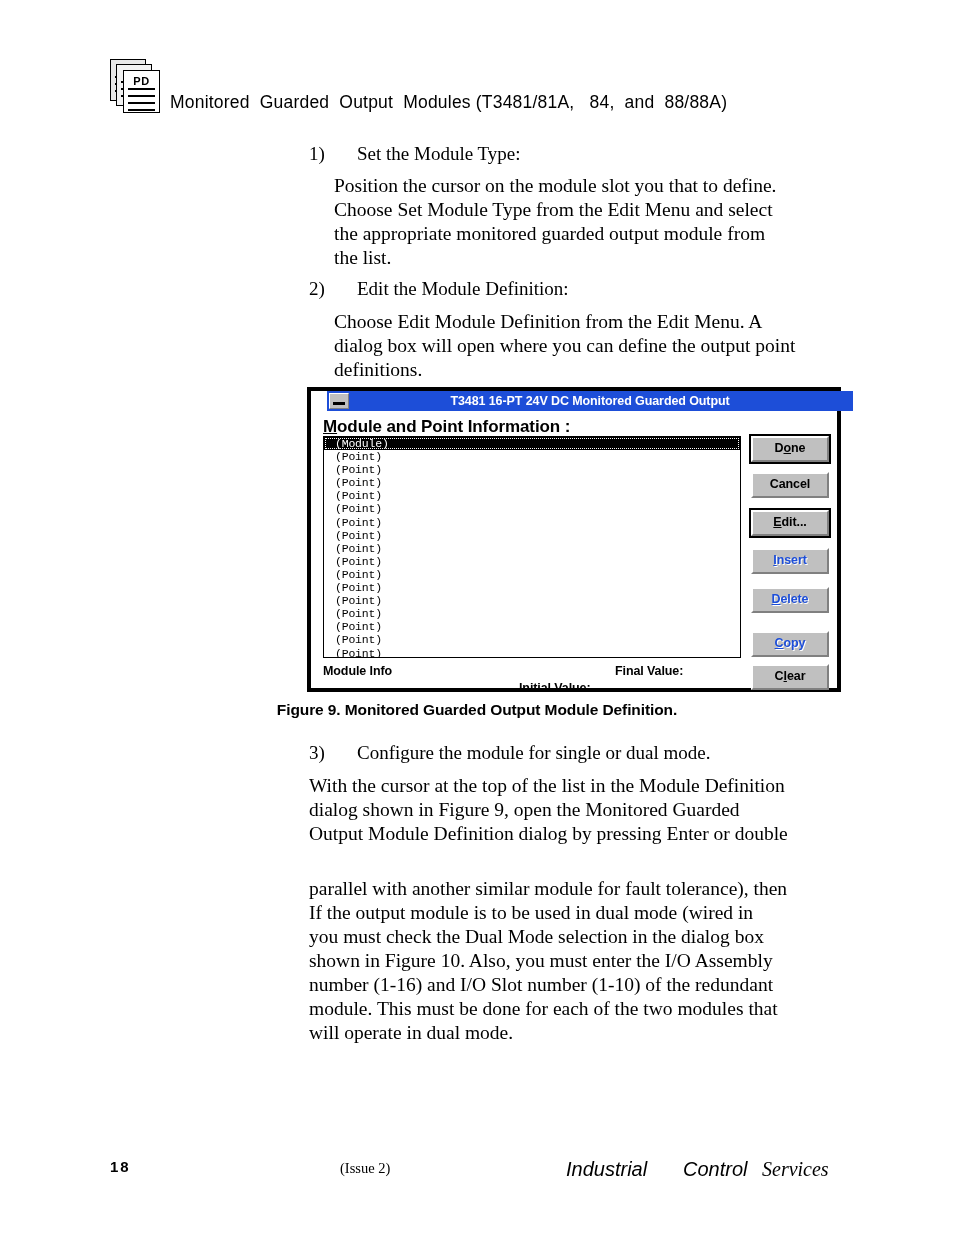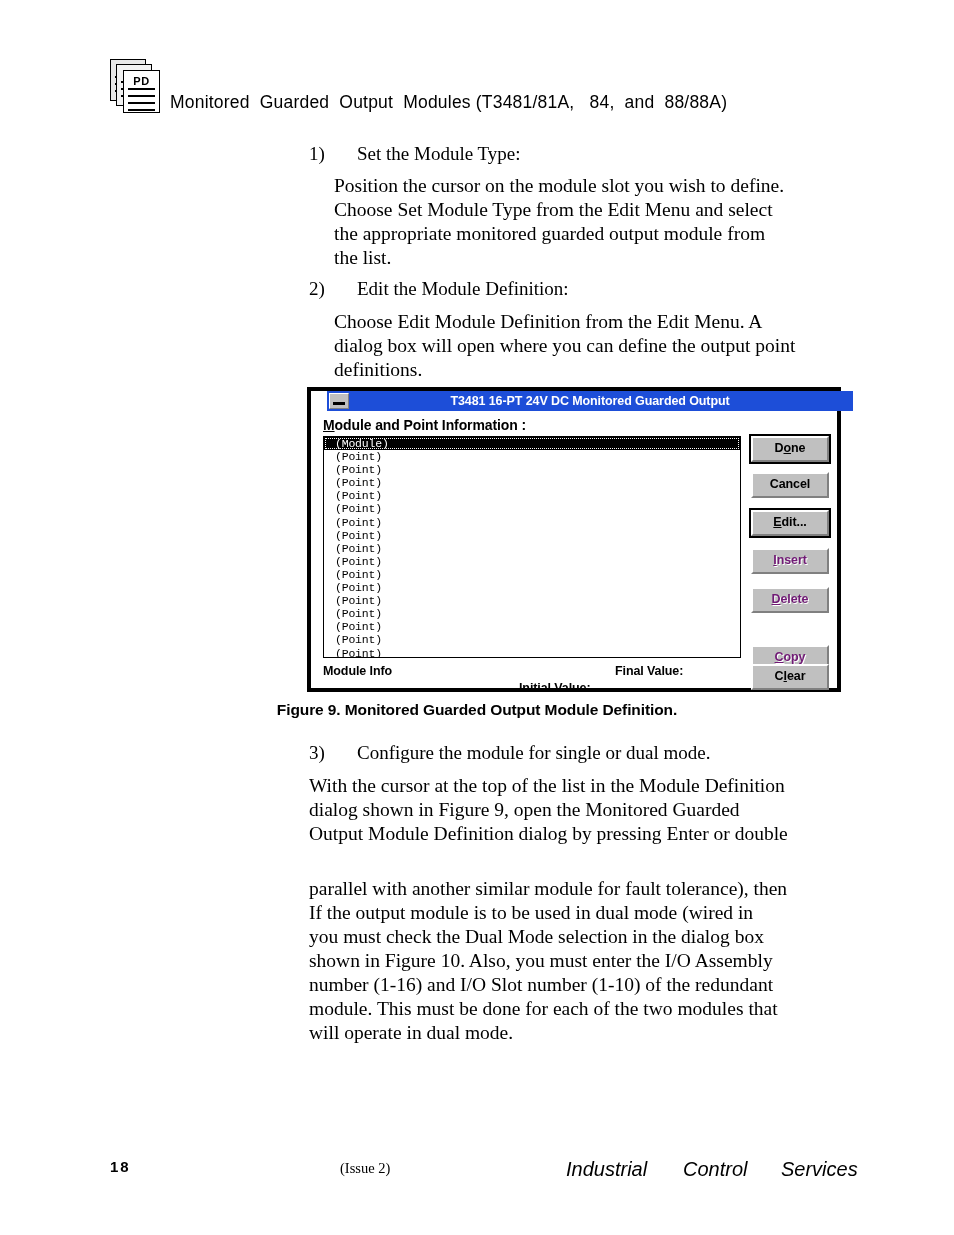--- a/index.html
+++ b/index.html
@@ -183,21 +183,21 @@
     top: 20px;
     right: 0;
     bottom: 0;
     background: #ffffff;
   }
   .group-label {
     position: absolute;
     left: 12px;
     top: 6px;
     font-family: "Liberation Sans", sans-serif;
-    font-size: 14px;
+    font-size: 17px;
     font-weight: bold;
     letter-spacing: -0.1px;
   }
   .group-label .mn { text-decoration: underline; }
 
   .listbox {
     position: absolute;
     left: 12px;
     top: 25px;
     width: 418px;
@@ -266,30 +266,30 @@
     font-weight: bold;
     color: #000000;
     text-align: center;
     line-height: 21px;
     letter-spacing: -0.1px;
   }
   .dlg-btn.default {
     box-shadow: 0 0 0 2px #000000;
   }
   .dlg-btn.disabled {
-    color: #701a75;
+    color: #1d4ed8;
     text-shadow: 1px 1px 0 #ffffff;
   }
   .dlg-btn .mn { text-decoration: underline; }
   .b0 { top: 0px; }
   .b1 { top: 36px; }
   .b2 { top: 74px; }
   .b3 { top: 112px; }
   .b4 { top: 151px; }
-  .b5 { top: 195px; margin-top: 14px; }
+  .b5 { top: 195px; }
   .b6 { top: 228px; }
 
   .figure-caption {
     position: absolute;
     left: 0;
     top: 314px;
     width: 954px;
     text-align: center;
     font-family: "Liberation Sans", sans-serif;
     font-size: 15.5px;
@@ -330,21 +330,21 @@
   }
   .footer-brand {
     position: absolute;
     top: 0px;
     font-family: "Liberation Sans", sans-serif;
     font-style: italic;
     font-size: 20px;
   }
   .fb0 { left: 566px; }
   .fb1 { left: 683px; }
-  .fb2 { left: 781px; }
+  .fb2 { left: 762px; font-family: Liberation Serif, serif; }
 </style>
 </head>
 <body>
 
 <div class="page-header">
   <div class="header-icon">
     <div class="doc-sheet back2">
         <div class="rule" style="top:16px"></div>
         <div class="rule" style="top:23px"></div>
         <div class="rule" style="top:30px"></div>
@@ -365,21 +365,21 @@
   <div class="header-title">Monitored  Guarded  Output  Modules (T3481/81A,   84,  and  88/88A)</div>
 </div>
 
 <div class="body-text">
 
   <div class="numbered-item" id="item1">
     <span class="num">1)</span>
     <span class="num-text">Set the Module Type:</span>
   </div>
   <div class="para" id="para1">
-    <div>Position the cursor on the module slot you wish to define.</div>
+    <div>Position the cursor on the module slot you that to define.</div>
     <div>Choose Set Module Type from the Edit Menu and select</div>
     <div>the appropriate monitored guarded output module from</div>
     <div>the list.</div>
   </div>
 
   <div class="numbered-item" id="item2">
     <span class="num">2)</span>
     <span class="num-text">Edit the Module Definition:</span>
   </div>
   <div class="para" id="para2">

